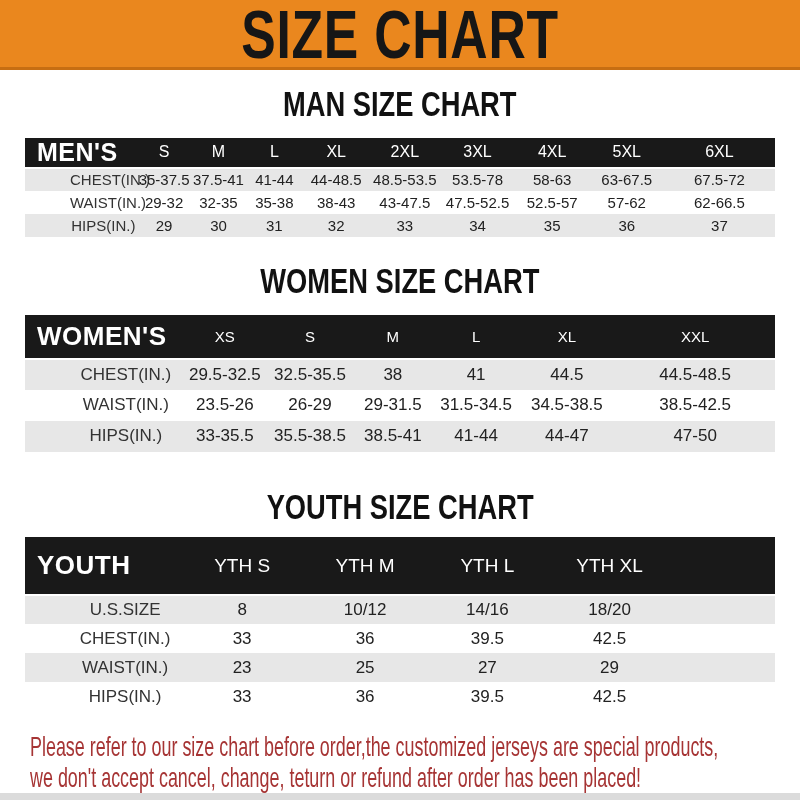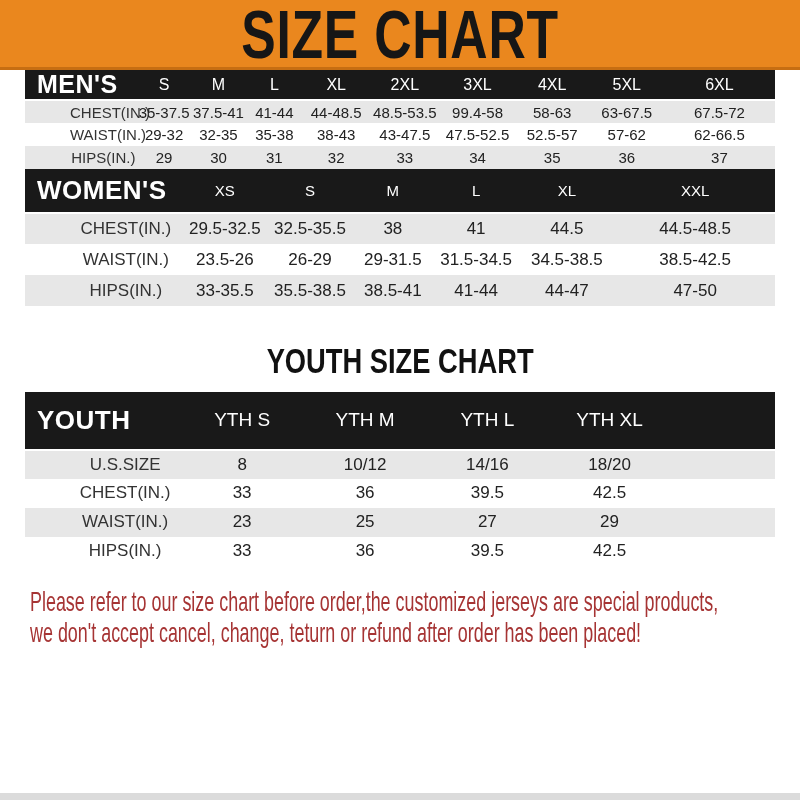--- a/index.html
+++ b/index.html
@@ -67,20 +67,21 @@
 </style>
 </head>
 <body>
 
 <div class="banner" style="background: rgb(234, 135, 30);">
   <span class="banner-text">SIZE CHART</span>
 </div>
 
 <div id="sections">
     <section class="sec-men">
+      <h2 class="section-heading"><span>MAN SIZE CHART</span></h2>
       <table class="size-table">
         <colgroup>
           <col style="width: 14.9%;">
           <col style="width: 7.3%;">
           <col style="width: 7.2%;">
           <col style="width: 7.7%;">
           <col style="width: 8.8%;">
           <col style="width: 9.5%;">
           <col style="width: 9.9%;">
           <col style="width: 10%;">
@@ -102,21 +103,21 @@
           </tr>
         </thead>
         <tbody>
           <tr>
             <td class="row-label">CHEST(IN.)</td>
             <td>35-37.5</td>
             <td>37.5-41</td>
             <td>41-44</td>
             <td>44-48.5</td>
             <td>48.5-53.5</td>
-            <td>99.4-58</td>
+            <td>53.5-78</td>
             <td>58-63</td>
             <td>63-67.5</td>
             <td>67.5-72</td>
           </tr>
           <tr>
             <td class="row-label">WAIST(IN.)</td>
             <td>29-32</td>
             <td>32-35</td>
             <td>35-38</td>
             <td>38-43</td>
@@ -135,20 +136,21 @@
             <td>33</td>
             <td>34</td>
             <td>35</td>
             <td>36</td>
             <td>37</td>
           </tr>
         </tbody>
       </table>
     </section>
     <section class="sec-women">
+      <h2 class="section-heading"><span>WOMEN SIZE CHART</span></h2>
       <table class="size-table">
         <colgroup>
           <col style="width: 20.9%;">
           <col style="width: 11.5%;">
           <col style="width: 11.2%;">
           <col style="width: 10.9%;">
           <col style="width: 11.3%;">
           <col style="width: 12.9%;">
           <col style="width: 21.3%;">
         </colgroup>

